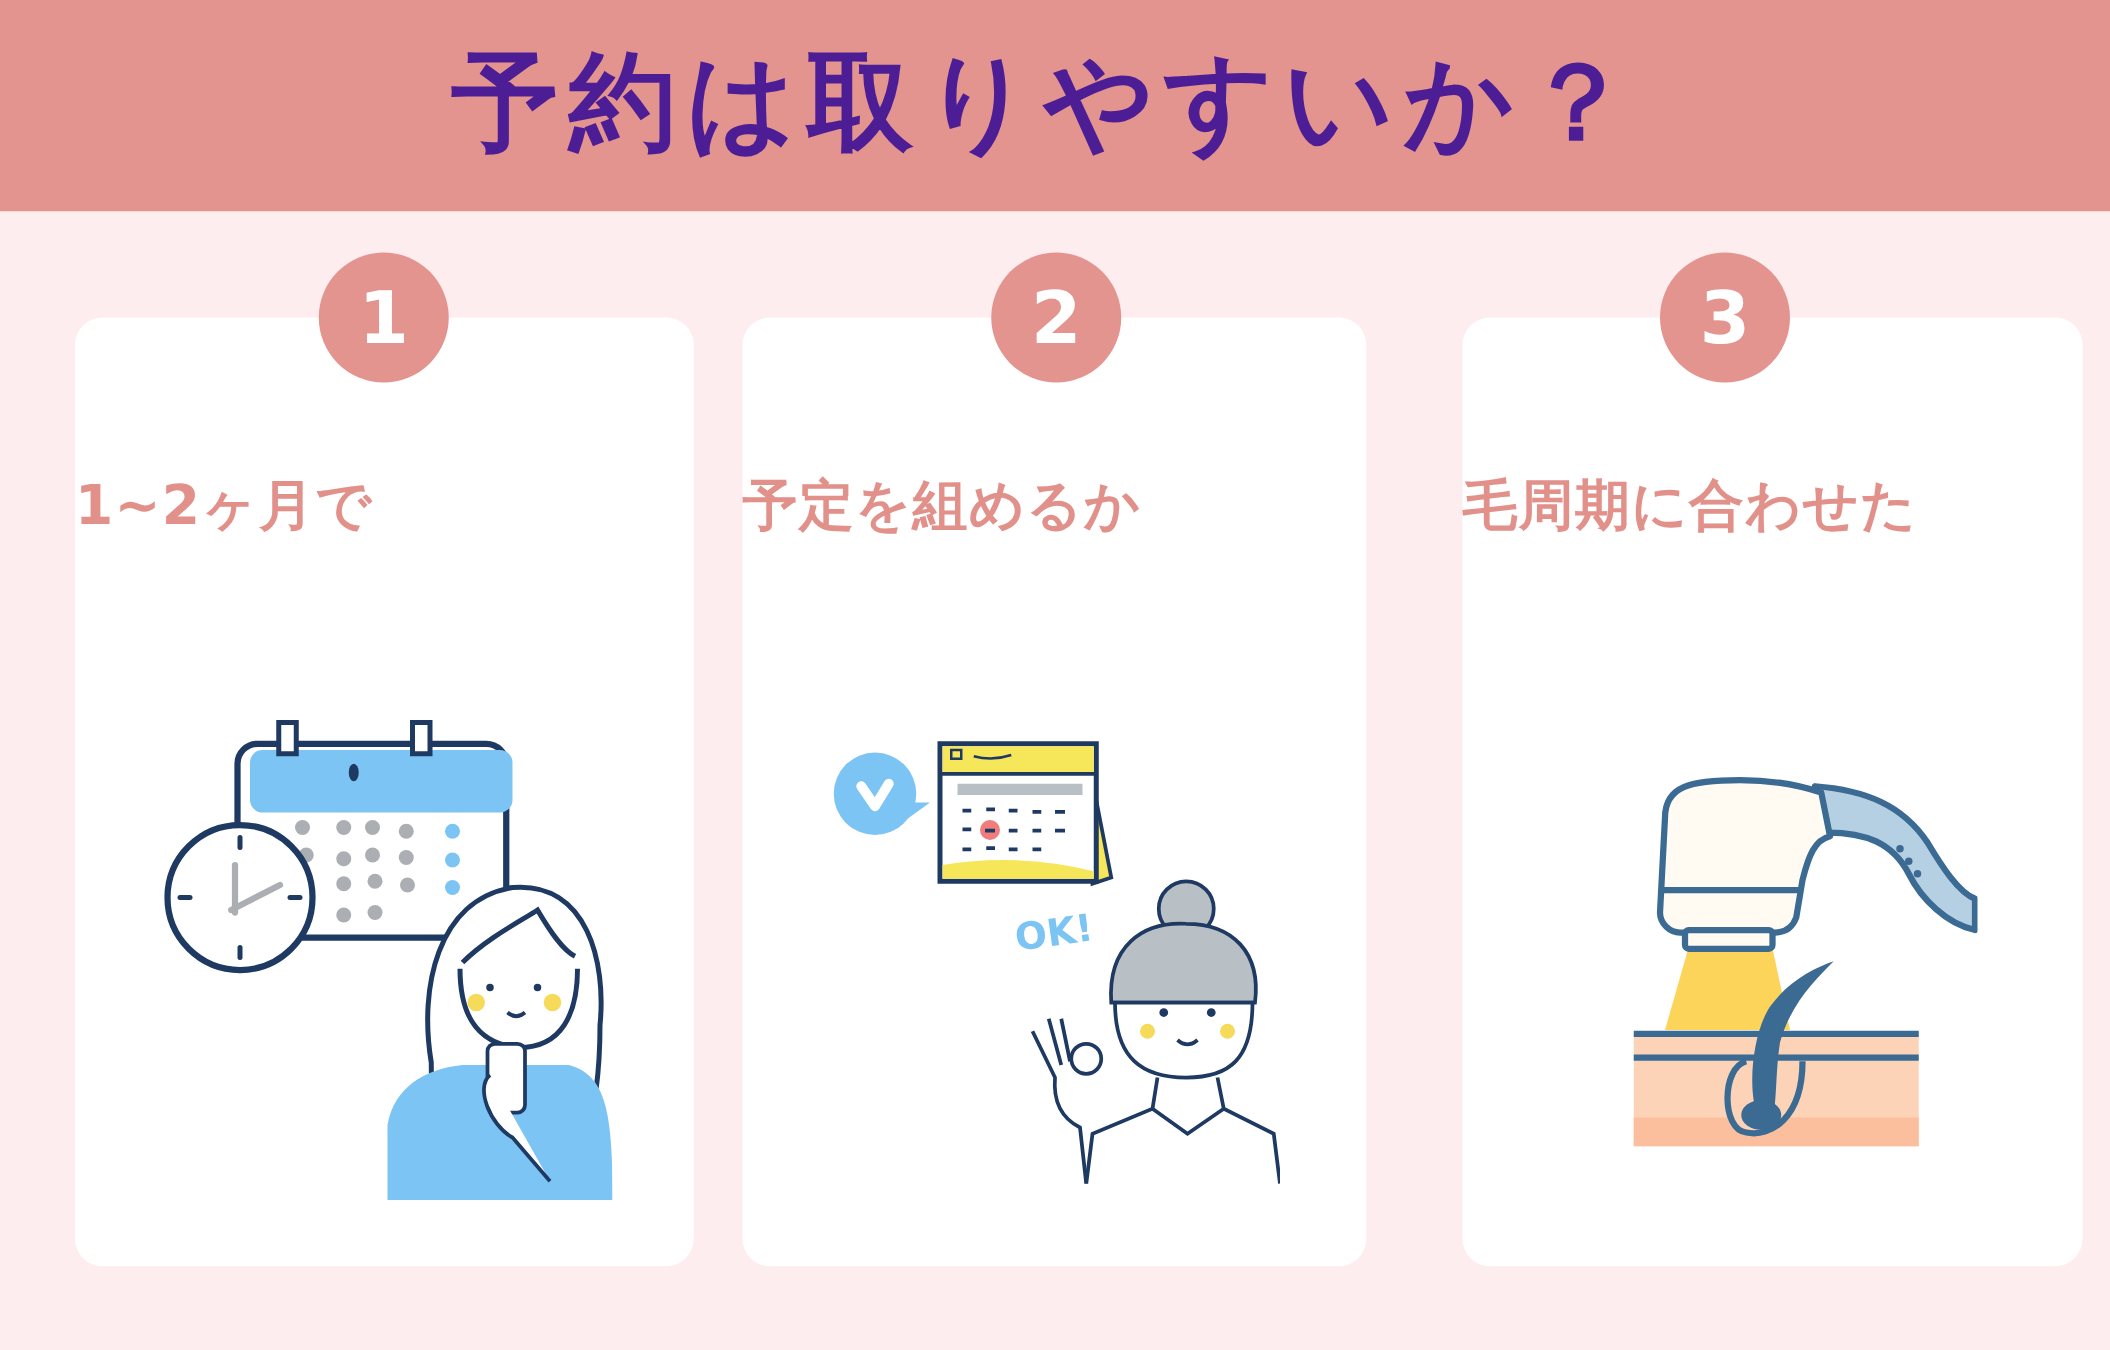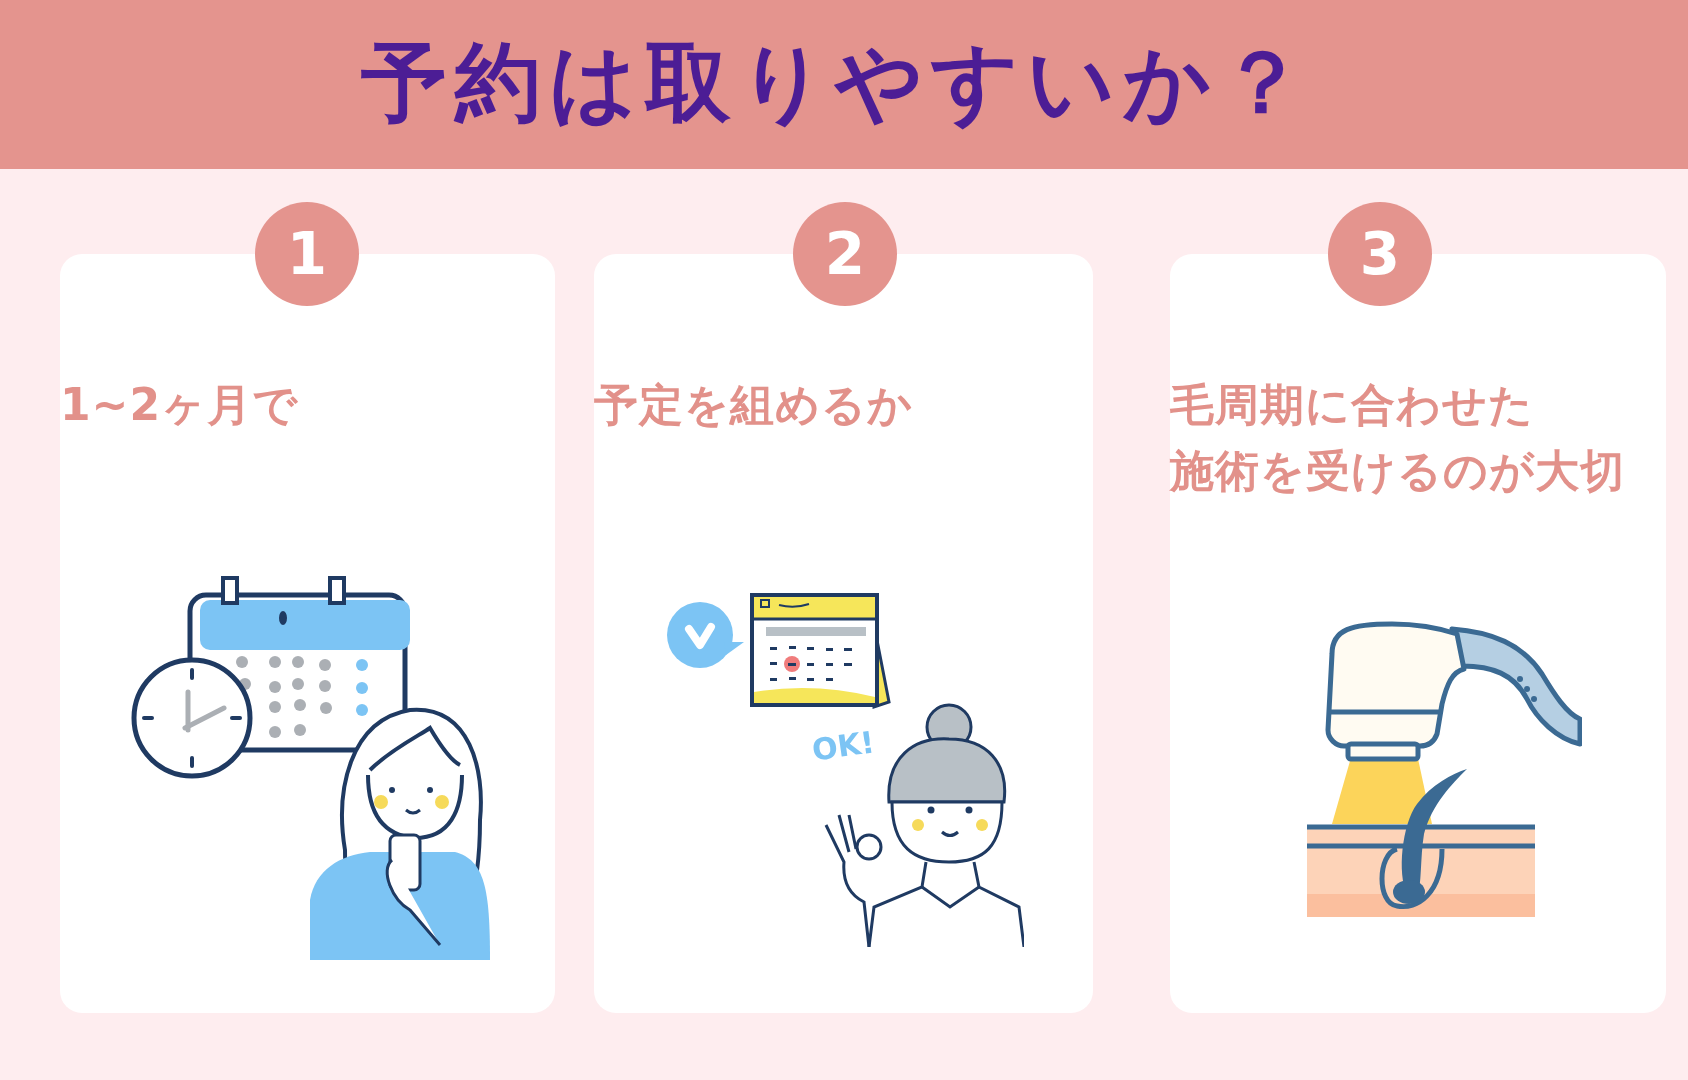--- a/index.html
+++ b/index.html
@@ -161,21 +161,20 @@
       <path d="M175 228 L185 265 M185 228 L192 262 M162 238 L180 275 C178 300 190 310 200 315 L205 360" fill="none" stroke="#1F3A62" stroke-width="3"></path>
       <circle cx="205" cy="260" r="12" fill="none" stroke="#1F3A62" stroke-width="3"></circle>
     </svg>
   </div>
 </div>
 <div class="badge" style="left:793px;">2</div>
 
 <div class="card" style="left:1132px; width:496px;margin-left:38px;">
   <div class="card-title">
     <span>毛周期に合わせた</span>
-    <span>施術を受けるのが大切</span>
   </div>
   <div class="illus" style="left:122px; top:340px; width:290px; height:325px;">
     <svg viewBox="0 0 290 325">
 
       <path d="M60 160 L125 160 L140 230 L40 230 Z" fill="#FCD45A"></path>
 
       <path d="M160 35 C200 38 230 50 250 80 C262 100 275 120 288 125 L288 150 C265 145 245 125 235 105 C222 80 200 72 170 72 Z" fill="#B5CFE3" stroke="#3B6A93" stroke-width="5" stroke-linejoin="round"></path>
       <circle cx="228" cy="85" r="3" fill="#3B6A93"></circle>
         <circle cx="235" cy="95" r="3" fill="#3B6A93"></circle>
         <circle cx="242" cy="105" r="3" fill="#3B6A93"></circle>

